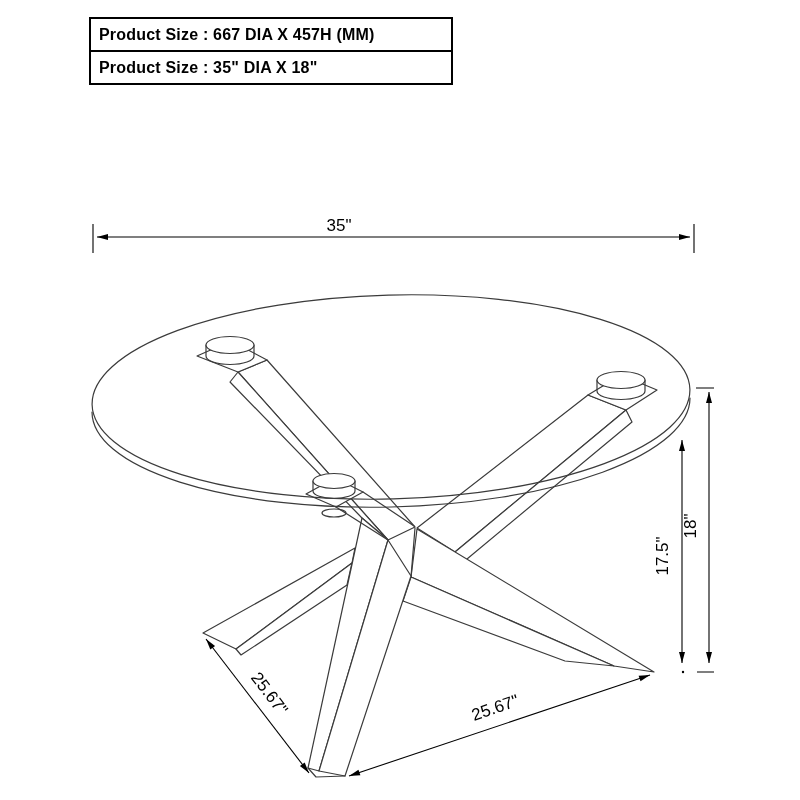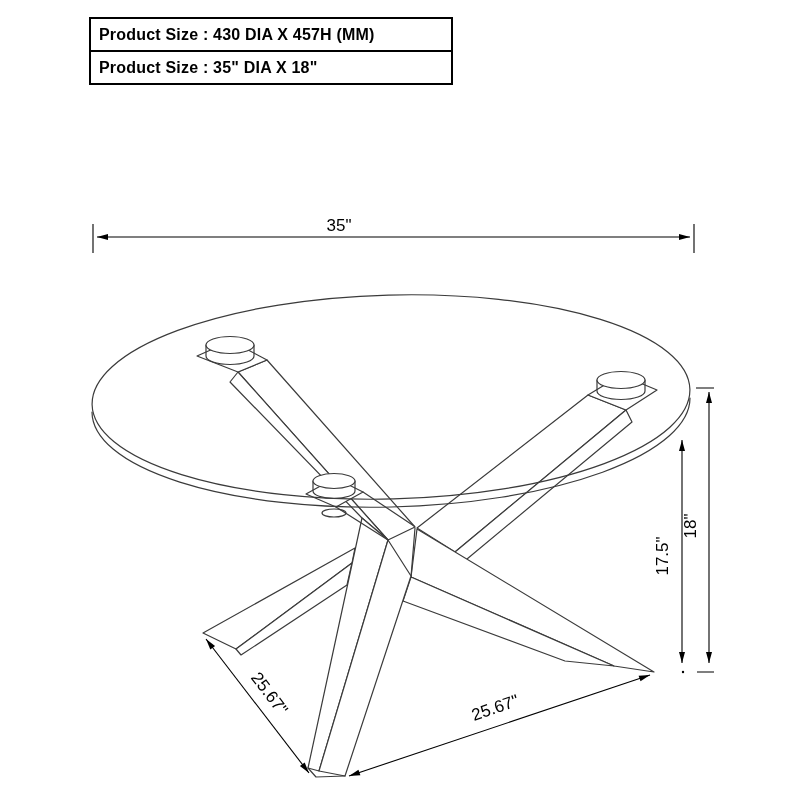--- a/index.html
+++ b/index.html
@@ -102,17 +102,17 @@
       <text class="dim-label" transform="translate(265,697) rotate(52.5)" text-anchor="middle">25.67"</text>
     </g>
 
     <g>
       <path class="dim" d="M349,776 L650,675" marker-start="url(#arrow)" marker-end="url(#arrow)"></path>
       <text class="dim-label" transform="translate(497,713) rotate(-19)" text-anchor="middle">25.67"</text>
     </g>
   </svg>
 
   <div class="spec-box">
-    <div class="spec-row">Product Size : 430 DIA X 457H (MM)</div>
+    <div class="spec-row">Product Size : 667 DIA X 457H (MM)</div>
     <div class="spec-row">Product Size : 35" DIA X 18"</div>
   </div>
 
 </div>
 
 </body></html>

